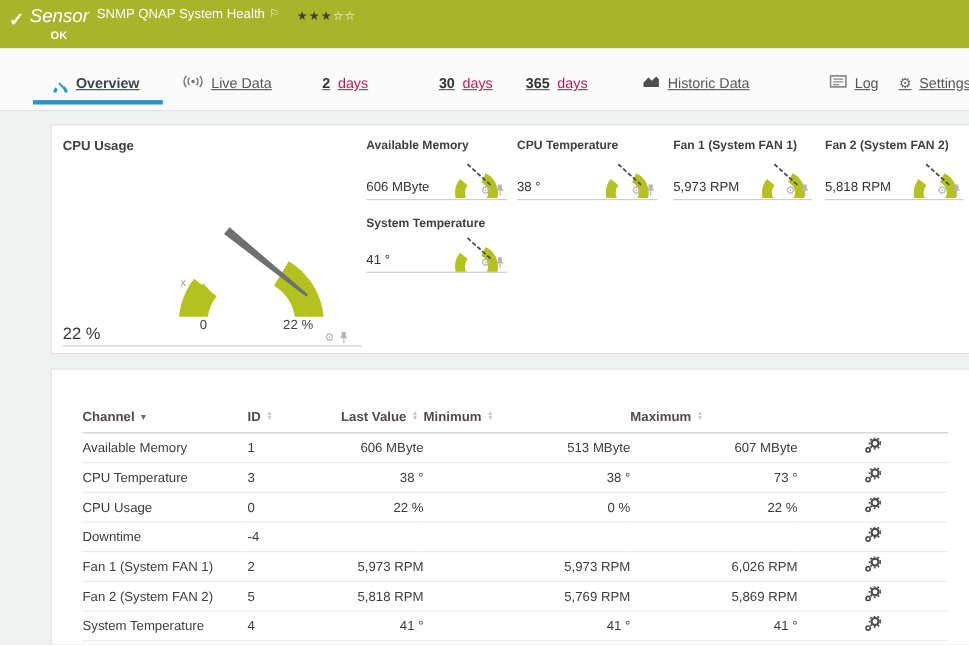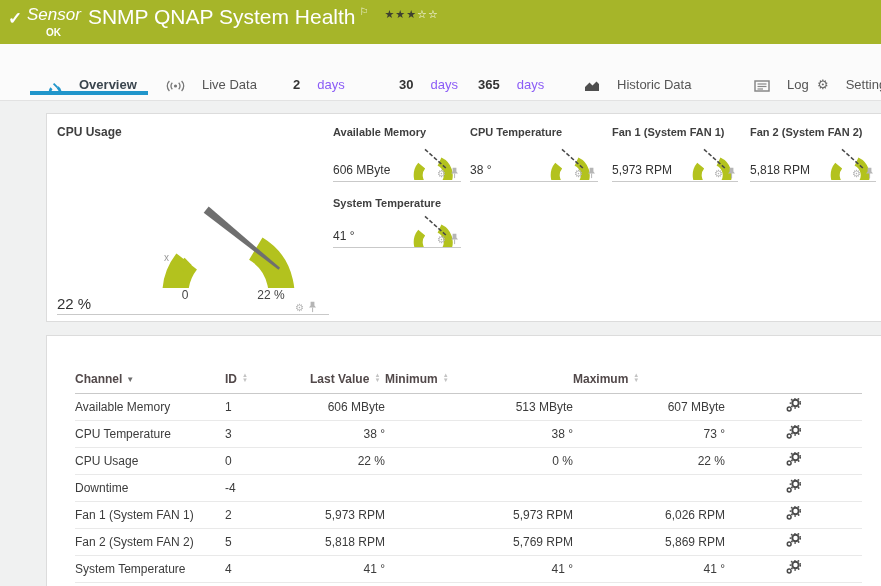--- a/index.html
+++ b/index.html
@@ -6,39 +6,39 @@
   html,body { background:#e9eaea; }
   #app {
     position:relative; width:881px; height:586px; overflow:hidden;
     background:#f0f1f1; font-family:"Liberation Sans", sans-serif;
   }
   
   .topbar { position:absolute; left:0; top:0; width:881px; height:44px; background:#a6b529; }
   .check-icon { position:absolute; left:8px; top:8px; color:#fff; font-size:17px; font-weight:bold; }
   .titlerow { position:absolute; left:27px; top:5px; display:flex; align-items:flex-start; color:#fff; white-space:nowrap; }
   .sensor-word { font-style:italic; font-size:17px; }
-  .sensor-title { font-size:21px; margin-left:7px; }
+  .sensor-title { font-size:12px; margin-left:7px; }
   .flag-icon { font-size:10px; margin-left:4px; margin-top:1px; color:#eef3d8; cursor:pointer; }
   .stars { margin-left:16px; margin-top:3px; font-size:11px; letter-spacing:1px; cursor:pointer; }
   .stars .f { color:#3e4030; }
   .stars .e { color:#ffffff; }
   .status-ok { position:absolute; left:46px; top:27px; color:#fff; font-size:10px; font-weight:bold; }
   
   .tabsbar { position:absolute; left:0; top:44px; width:881px; height:57px; background:#fbfbfb; border-bottom:1px solid #e2e2e2; }
-  .tab { position:absolute; top:24px; height:24px; display:flex; align-items:flex-end; gap:17px; font-size:13px; color:#555; cursor:pointer; white-space:nowrap; }
+  .tab { position:absolute; top:24px; height:24px; display:flex; align-items:flex-start; gap:7px; font-size:13px; color:#555; cursor:pointer; white-space:nowrap;text-decoration:underline; }
   .tab-overview { left:46px; color:#3a454e; font-weight:bold; }
   .tab-live { left:166px; }
   .tab-2days { left:293px; }
   .tab-30days { left:399px; }
   .tab-365days { left:478px; }
   .tab-historic { left:584px; }
   .tab-log { left:754px; }
   .tab-settings { left:817px; }
   .tab .num { font-weight:bold; color:#333; }
-  .tab .word { color:#8b5cf6; font-weight:normal; }
+  .tab .word { color:#be185d; font-weight:normal; }
   .tab .gear-glyph { font-size:13px; color:#666; }
   .tab-underline { position:absolute; left:30px; top:47px; width:118px; height:4px; background:#2196cb; }
   
   .card { position:absolute; background:#fff; border:1px solid #dcdcdc;margin-left:19px; }
   #card-gauges { left:27px; top:113px; width:843px; height:209px; }
   #card-table  { left:27px; top:335px; width:843px; height:255px; }
   
   .cpu-title { position:absolute; left:10px; top:11px; font-size:12px; font-weight:bold; color:#3f3f3f; }
   .main-gauge-svg { position:absolute; left:82px; top:34px; }
   .scale-min { position:absolute; left:128px; top:174px; width:20px; text-align:center; font-size:12px; color:#444; }

